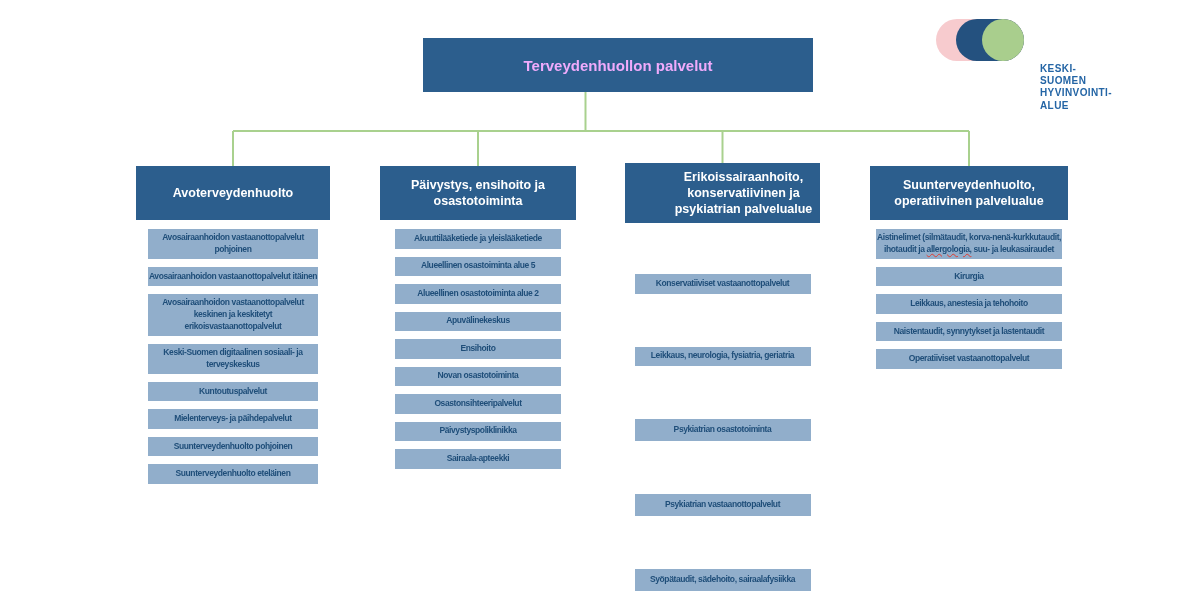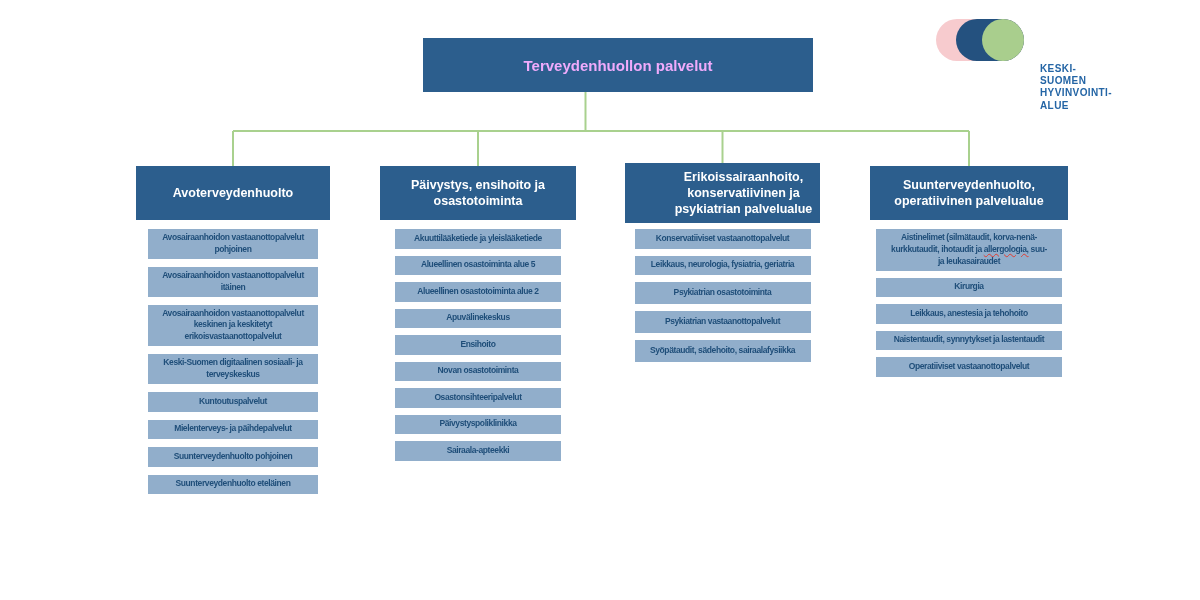--- a/index.html
+++ b/index.html
@@ -32,35 +32,35 @@
     color:#fff; font-weight:bold; font-size:12.5px; line-height:1.3;
     display:flex; align-items:center; justify-content:center; text-align:center;
     padding:0 6px; box-sizing:border-box;
   }
   .col-3 .col-header { top:163px; height:60px;padding-left:48px; }
 
   .items {
     position:absolute; top:229px; left:50%; transform:translateX(-50%);
     display:flex; flex-direction:column; gap:8px;
   }
-  .col-2 .items, .col-3 .items, .col-4 .items { gap:7px; }
+  .col-2 .items, .col-3 .items, .col-4 .items { }
   .col-1 .items { width:170px; }
   .col-2 .items { width:166px; }
   .col-3 .items { width:176px; }
   .col-4 .items { width:186px; }
 
   .item {
     background: var(--item-bg, #91AECB);
     color: var(--item-text, #1F4E79);
     font-weight:bold; font-size:8.5px; letter-spacing:-0.4px; line-height:1.4;
     min-height:13.5px;
-    padding:3px 13px;
+    padding:3px 0;
     display:flex; align-items:center; justify-content:center; text-align:center;
   }
-  .col-3 .item { min-height:16px; }
+  .col-3 .item { min-height:16px;margin-top:45px; }
   .col-3 .item:nth-child(-n+2) { min-height:13.5px; }
 
   .squiggle {
     text-decoration: underline wavy var(--spellcheck-red, #E03C31);
     text-decoration-thickness: 1px;
     text-underline-offset: 1px;
   }
 
   .logo { position:absolute; left:930px; top:15px; width:260px; height:60px; }
   .logo-shape { position:absolute; top:4px; height:42px; }

